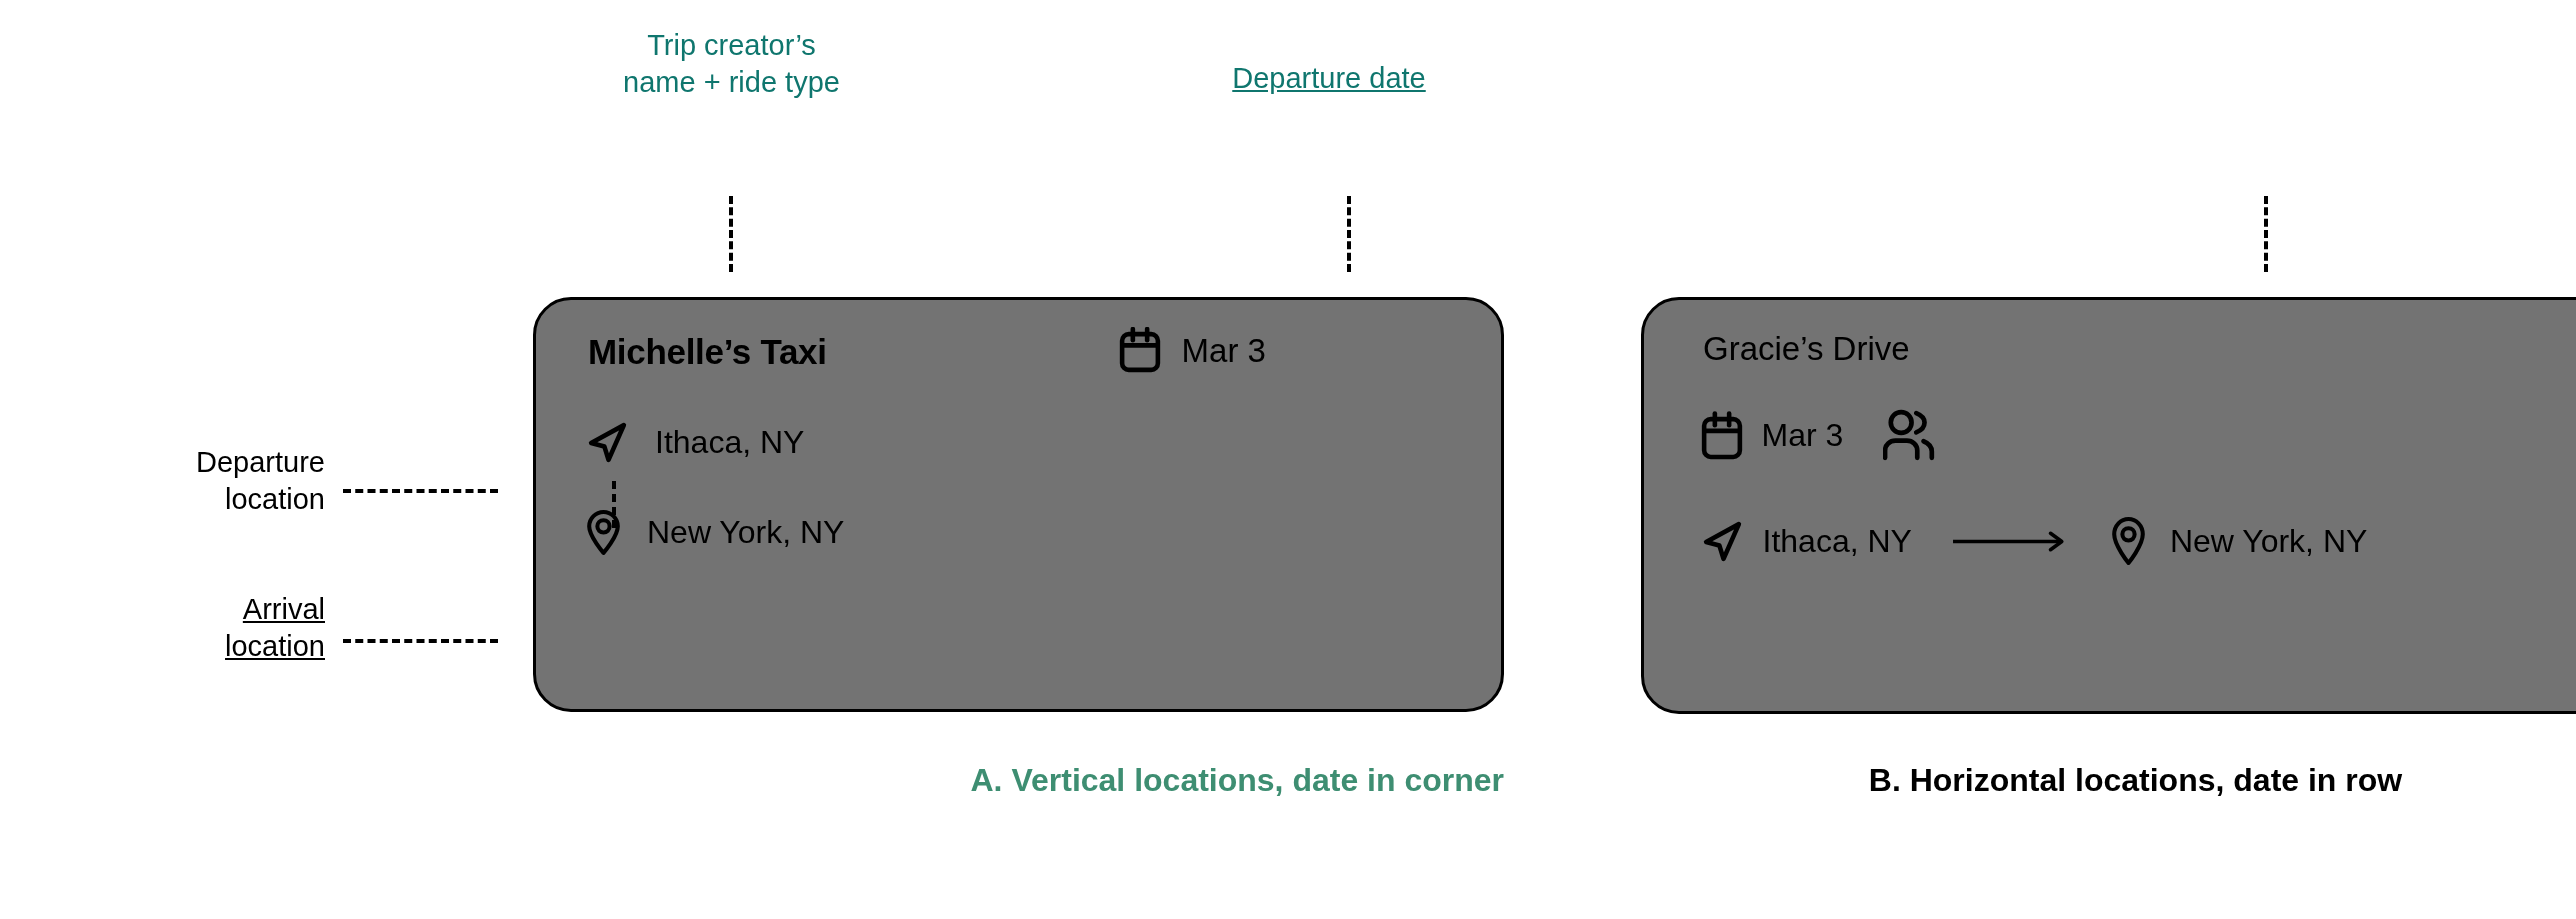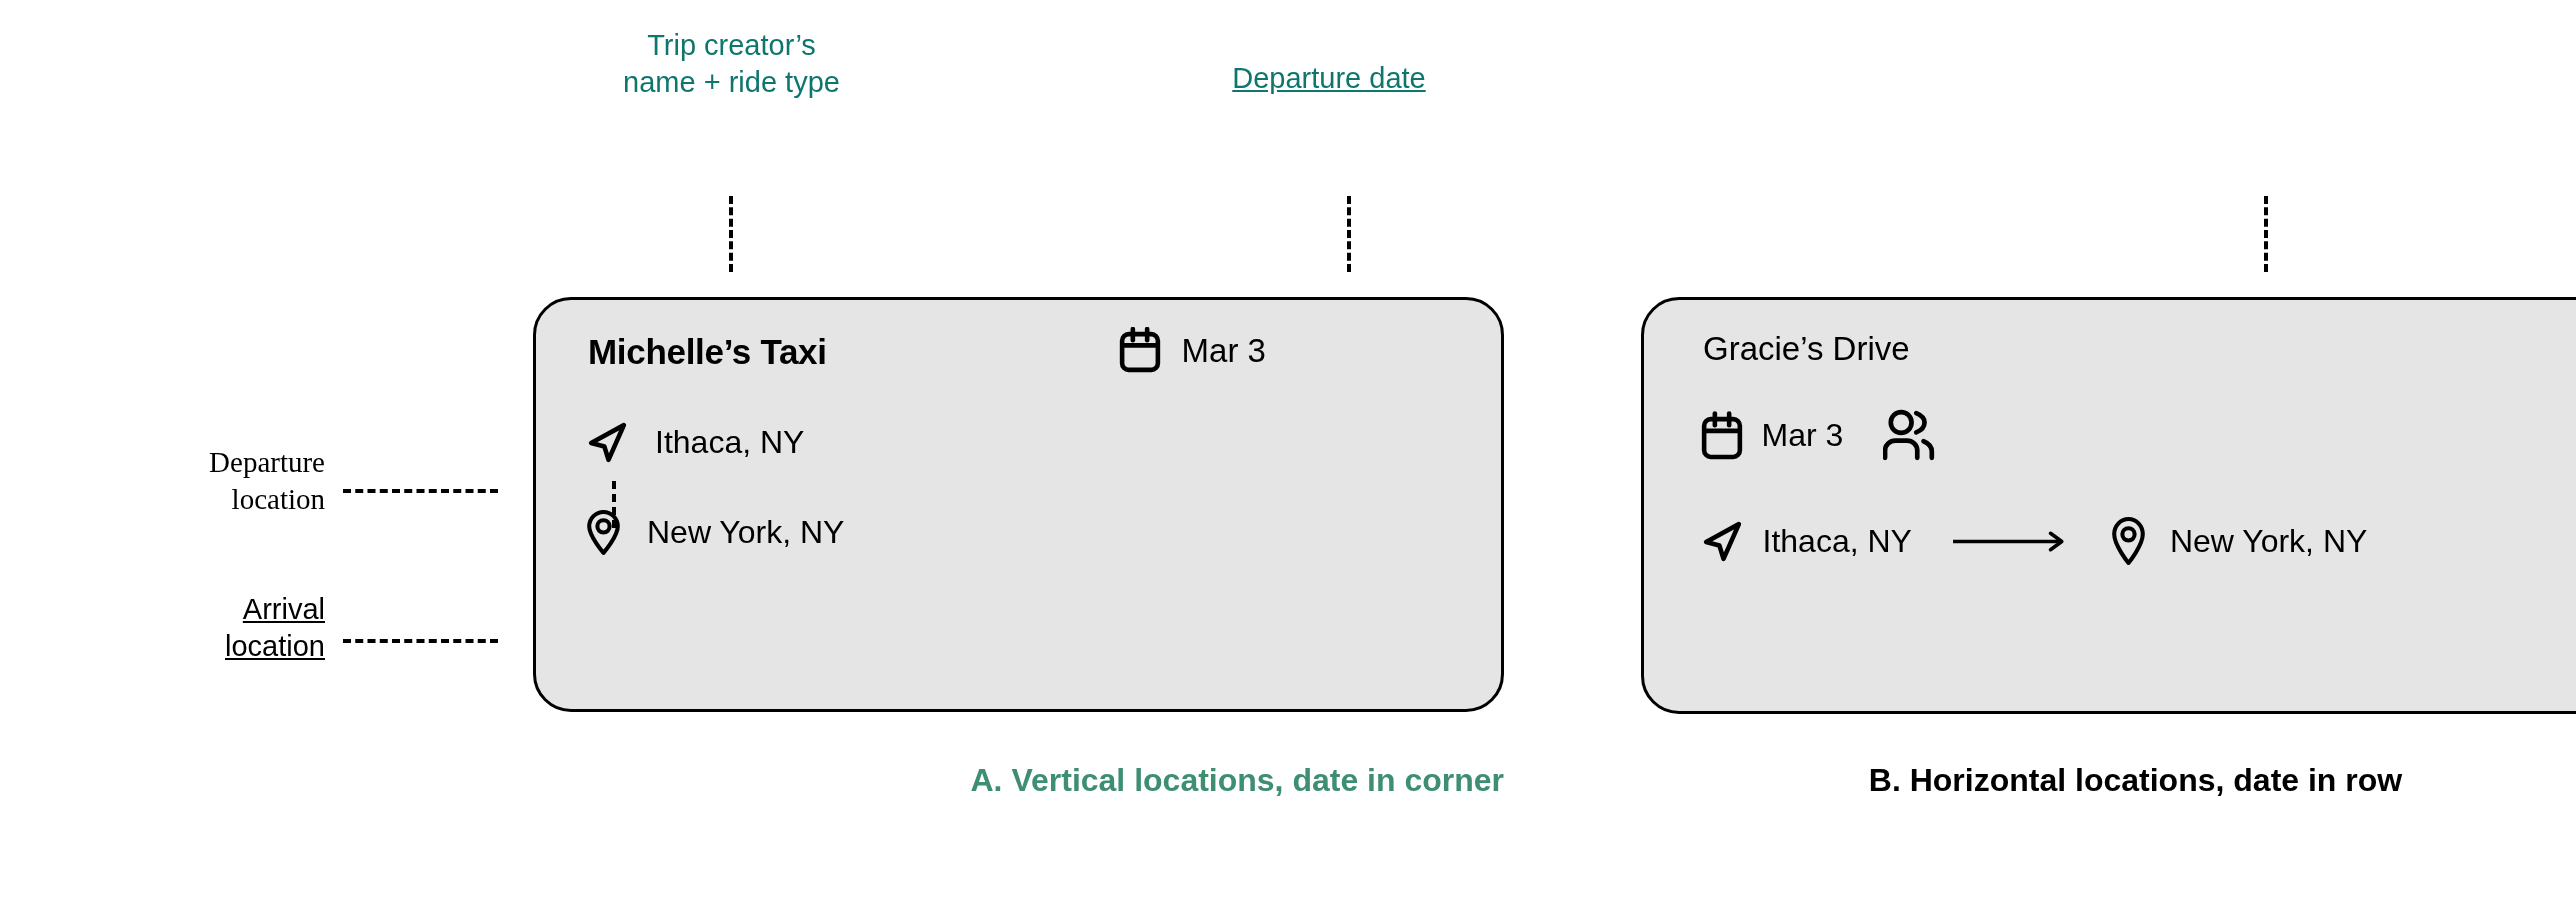--- a/index.html
+++ b/index.html
@@ -19,21 +19,21 @@
 
   
   .sidelabel{position:absolute;text-align:right;font-size:29px;line-height:1.26;color:#000;white-space:pre-line;}
   .hdash{position:absolute;height:0;border-top:4.6px dashed #000;}
 
   
   .card{
     position:absolute;
     border:3.1px solid #000;
     border-radius:38px;
-    background:#e5e5e5;
+    background:#737373;
     box-sizing:border-box;
   }
   .cardA{left:533px;top:297px;width:971px;height:415px;}
   .cardB{left:1641px;top:297px;width:989px;height:417px;}
 
   
   .a-title{position:absolute;left:52px;top:32px;font-size:35px;font-weight:bold;letter-spacing:-0.3px;}
   .a-dateblk{position:absolute;left:582px;top:27px;display:flex;align-items:center;gap:19.6px;}
   .a-datetxt{font-size:33px;}
   .a-navrow{position:absolute;left:49px;top:120px;display:flex;align-items:center;gap:25px;}
@@ -61,21 +61,21 @@
 
   <div class="callout" style="left:546px;top:27px;width:371px;">Trip creator’s
 name + ride type</div>
   <div class="vdash" style="left:729px;top:196px;height:76px;"></div>
 
   <div class="callout" style="left:1061px;top:60px;width:536px;text-decoration:underline;">Departure date</div>
   <div class="vdash" style="left:1347px;top:196px;height:76px;"></div>
 
   <div class="vdash" style="left:2264px;top:196px;height:76px;"></div>
 
-  <div class="sidelabel" style="left:62px;top:444px;width:263px;font-family:Liberation Serif, serif;">Departure
+  <div class="sidelabel" style="left:62px;top:444px;width:263px;">Departure
 location</div>
   <div class="hdash" style="left:343px;top:489px;width:155px;"></div>
 
   <div class="sidelabel" style="left:62px;top:591px;width:263px;text-decoration:underline;">Arrival
 location</div>
   <div class="hdash" style="left:343px;top:639px;width:155px;"></div>
 
   <div class="card cardA">
 
     <div class="a-title">Michelle’s Taxi</div>

